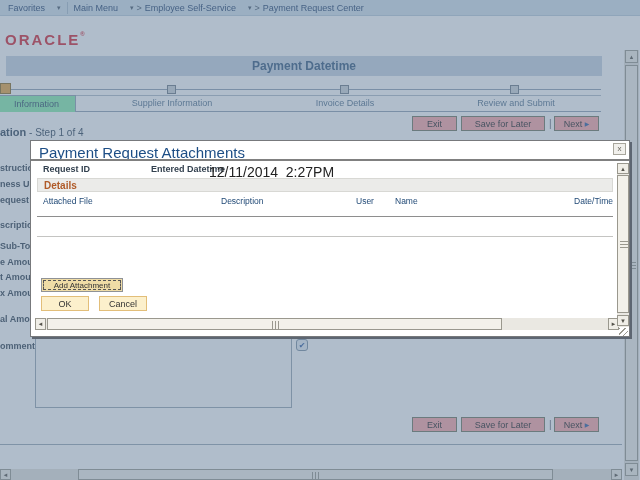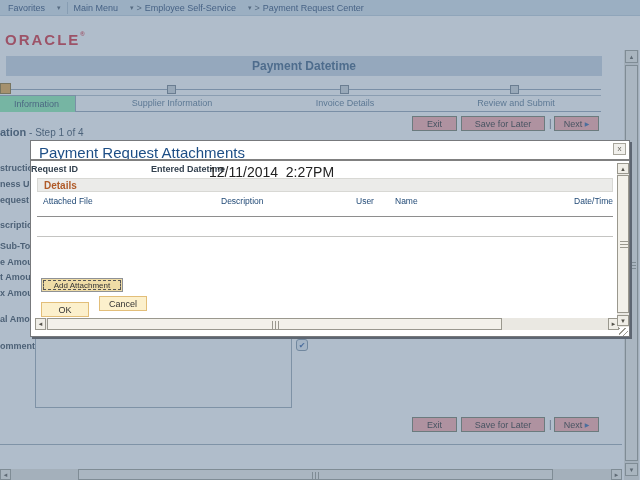--- a/index.html
+++ b/index.html
@@ -147,39 +147,39 @@
     <div class="abs sbbtn" style="left:1px;top:413px;width:13px;height:13px">▼</div>
   </div>
 
   <div class="overlay"></div>
 
   <div class="modal">
     <div class="abs mtitle">Payment Request Attachments</div>
     <div class="abs mclose">x</div>
     <div class="abs mdivider"></div>
 
-    <div class="abs mlabel" style="left:0;top:23px">Request ID</div>
+    <div class="abs mlabel" style="left:12px;top:23px">Request ID</div>
     <div class="abs mlabel" style="left:120px;top:23px">Entered Datetime</div>
     <div class="abs mvalue" style="left:178px;top:23px">12/11/2014  2:27PM</div>
 
     <div class="abs details">
       <span class="detailstxt">Details</span>
     </div>
 
     <div class="abs colhdr" style="left:12px;top:55px">Attached File</div>
     <div class="abs colhdr" style="left:190px;top:55px">Description</div>
     <div class="abs colhdr" style="left:325px;top:55px">User</div>
     <div class="abs colhdr" style="left:364px;top:55px">Name</div>
     <div class="abs colhdr" style="left:482px;top:55px;width:100px;text-align:right">Date/Time</div>
 
     <div class="abs" style="left:6px;top:75px;width:576px;height:1px;background:#8E8E8E"></div>
     <div class="abs" style="left:6px;top:95px;width:576px;height:1px;background:#C4C4C2"></div>
 
     <div class="abs abtn">Add Attachment</div>
-    <div class="abs mbtn" style="left:10px;top:161px;width:48px">OK</div>
+    <div class="abs mbtn" style="left:10px;top:155px;width:48px">OK</div>
     <div class="abs mbtn" style="left:68px;top:155px;width:48px">Cancel</div>
 
     <div class="abs msb" style="left:4px;top:177px;width:584px;height:12px">
       <div class="abs sbbtn" style="left:0;top:0;width:11px;height:12px">◄</div>
       <div class="abs sbthumb" style="left:12px;top:0;width:455px;height:12px">
         <div class="abs griph" style="left:224px;top:2px;width:8px;height:8px"></div>
       </div>
       <div class="abs sbbtn" style="left:573px;top:0;width:11px;height:12px">►</div>
     </div>
 

